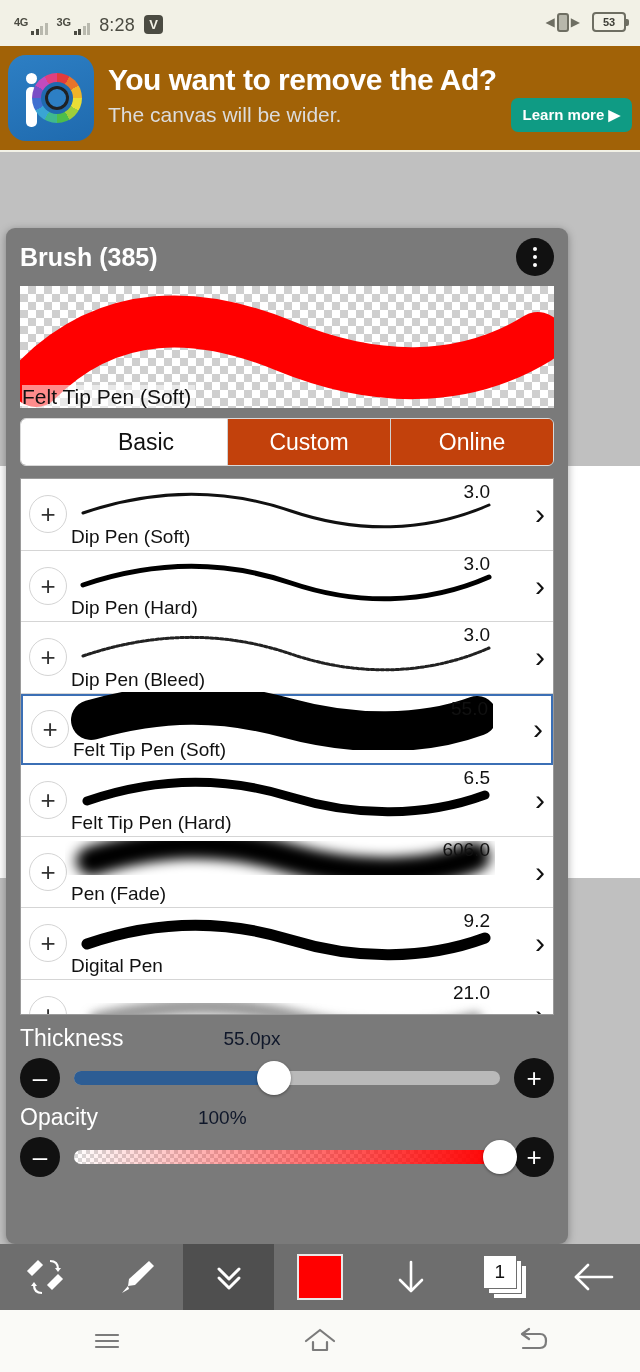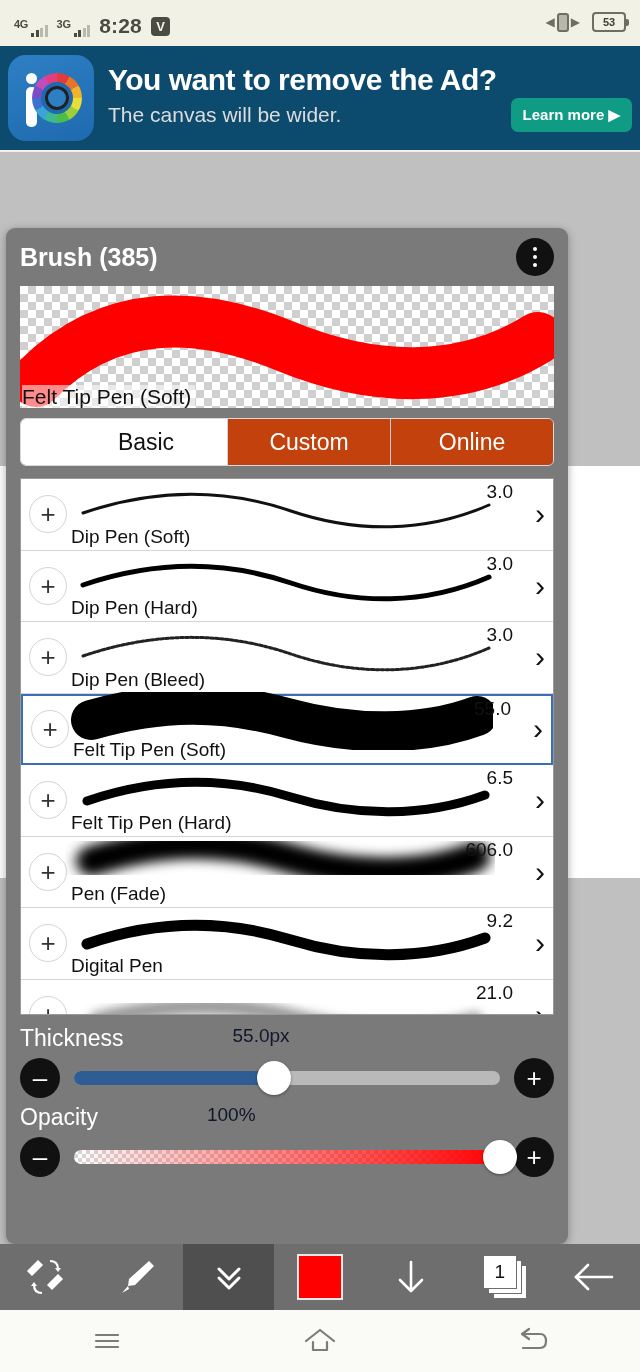--- a/index.html
+++ b/index.html
@@ -20,41 +20,41 @@
   .sb-left { display: flex; align-items: flex-end; gap: 9px; }
   .signal { display: flex; align-items: flex-end; gap: 3px; }
   .gen { font-size: 11px; font-weight: bold; line-height: 1; position: relative; top: -7px; letter-spacing: -0.3px;}
   .bars { display: flex; align-items: flex-end; gap: 1.5px; height: 13px; }
   .bars i { width: 3px; background: #7a7a6e; display: block; }
   .bars i.b1 { height: 4px; background:#4b4b42; }
   .bars i.b2 { height: 6.5px; background:#4b4b42;}
   .bars i.b3 { height: 9px; background:#b9b9ae;}
   .bars i.b4 { height: 12px; background:#b9b9ae;}
   .bars.s2 i.b2 { background:#4b4b42;}
-  .clock { font-size: 21px; font-weight: 700; line-height: 1; letter-spacing: 0.2px; position:relative; top:-1px;margin-top:8px;}
+  .clock { font-size: 18px; font-weight: 400; line-height: 1; letter-spacing: 0.2px; position:relative; top:-1px;margin-top:8px;}
   .vbadge {
     width: 19px; height: 19px; background: #4b4b42; border-radius: 4px;
     color: #f2f1e6; font-size: 13px; font-weight: bold;
     display: flex; align-items: center; justify-content: center; position:relative; top:-1px;
   }
   .sb-right { margin-left: auto; display: flex; align-items: center; gap: 12px; }
   .vibrate { display:flex; align-items:center; gap:2px; }
   .vibrate .ph { width: 12px; height: 19px; border: 2px solid #6e6e62; border-radius: 3px; background:#b7b7ab;}
   .vibrate .wv { font-size: 12px; color:#6e6e62; line-height:1;}
   .battery {
     width: 34px; height: 20px; border: 2px solid #6e6e62; border-radius: 4px;
     display: flex; align-items: center; justify-content: center; position: relative;
     font-size: 11px; font-weight: bold; color: #3d3d36;
   }
   .battery::after { content:""; position:absolute; right:-5px; top:5px; width:3px; height:7px; background:#6e6e62; border-radius:0 2px 2px 0;}
 
   
   .ad {
     position: absolute; left: 0; top: 44px; width: 640px; height: 108px;
-    background: #0c4a6e; display: flex; align-items: center; padding: 0 8px;
+    background: #a16207; display: flex; align-items: center; padding: 0 8px;
     border-top: 2px solid #f2f1e6; border-bottom: 2px solid #f2f1e6;
   }
   .ad-logo {
     width: 86px; height: 86px; border-radius: 18px;
     background: linear-gradient(160deg,#2d7fc4,#1f6aae);
     position: relative; flex: 0 0 auto;
   }
   .ad-logo .stem { position:absolute; left:18px; bottom:14px; width:11px; height:40px; background:#fff; border-radius:5px;}
   .ad-logo .dot  { position:absolute; left:18px; top:18px; width:11px; height:11px; background:#fff; border-radius:50%;}
   .ad-logo .wheel{ position:absolute; right:12px; top:18px; width:50px; height:50px; border-radius:50%;
@@ -126,30 +126,30 @@
   .row.selected { border: 2px solid #3b6fb5; }
   .row .plus {
     position:absolute; left: 8px; top: 50%; transform: translateY(-50%);
     width: 38px; height: 38px; border-radius:50%; border:1px solid #d4d4d4;
     display:flex; align-items:center; justify-content:center; font-size:26px; color:#333; line-height:1;
     font-weight:300;
   }
   .row .stroke { position:absolute; left: 56px; right: 58px; top: 4px; height: 54px;}
   .row .stroke svg { width:100%; height:100%; }
   .row .name { position:absolute; left: 50px; bottom: 2px; font-size: 19px; color:#111; line-height:1.1; }
-  .row .size { position:absolute; right: 40px; top: 2px; font-size: 19px; color:#111; }
+  .row .size { position:absolute; right: 63px; top: 2px; font-size: 19px; color:#111; }
   .row .chev {
     position:absolute; right: 8px; top: 50%; transform: translateY(-50%);
     font-size: 30px; color:#111; font-weight: 500; line-height:1;
   }
   .list-scroll { position:absolute; right:0; top:0; width:4px; height:100%; background:transparent;}
 
   
   .sliders { margin-top: 10px; }
-  .s-head { display:flex; align-items:flex-start;gap:9px; }
+  .s-head { display:flex; align-items:center; }
   .s-label { color:#fff; font-size: 23px; }
   .s-value { color:#0f172a; font-size: 19px; margin-left: 100px; }
   .s-row { display:flex; align-items:center; gap: 14px; height: 52px; }
   .circ-btn {
     width: 40px; height:40px; border-radius:50%; background:#111; color:#fff;
     display:flex; align-items:center; justify-content:center; font-size:26px; line-height:1; flex:0 0 auto;
   }
   .track { position:relative; flex:1 1 auto; height: 14px; border-radius: 7px; background:#b9b9b9; }
   .track .fill { position:absolute; left:0; top:0; bottom:0; border-radius:7px; background:#2d5d94; }
   .track .knob {

